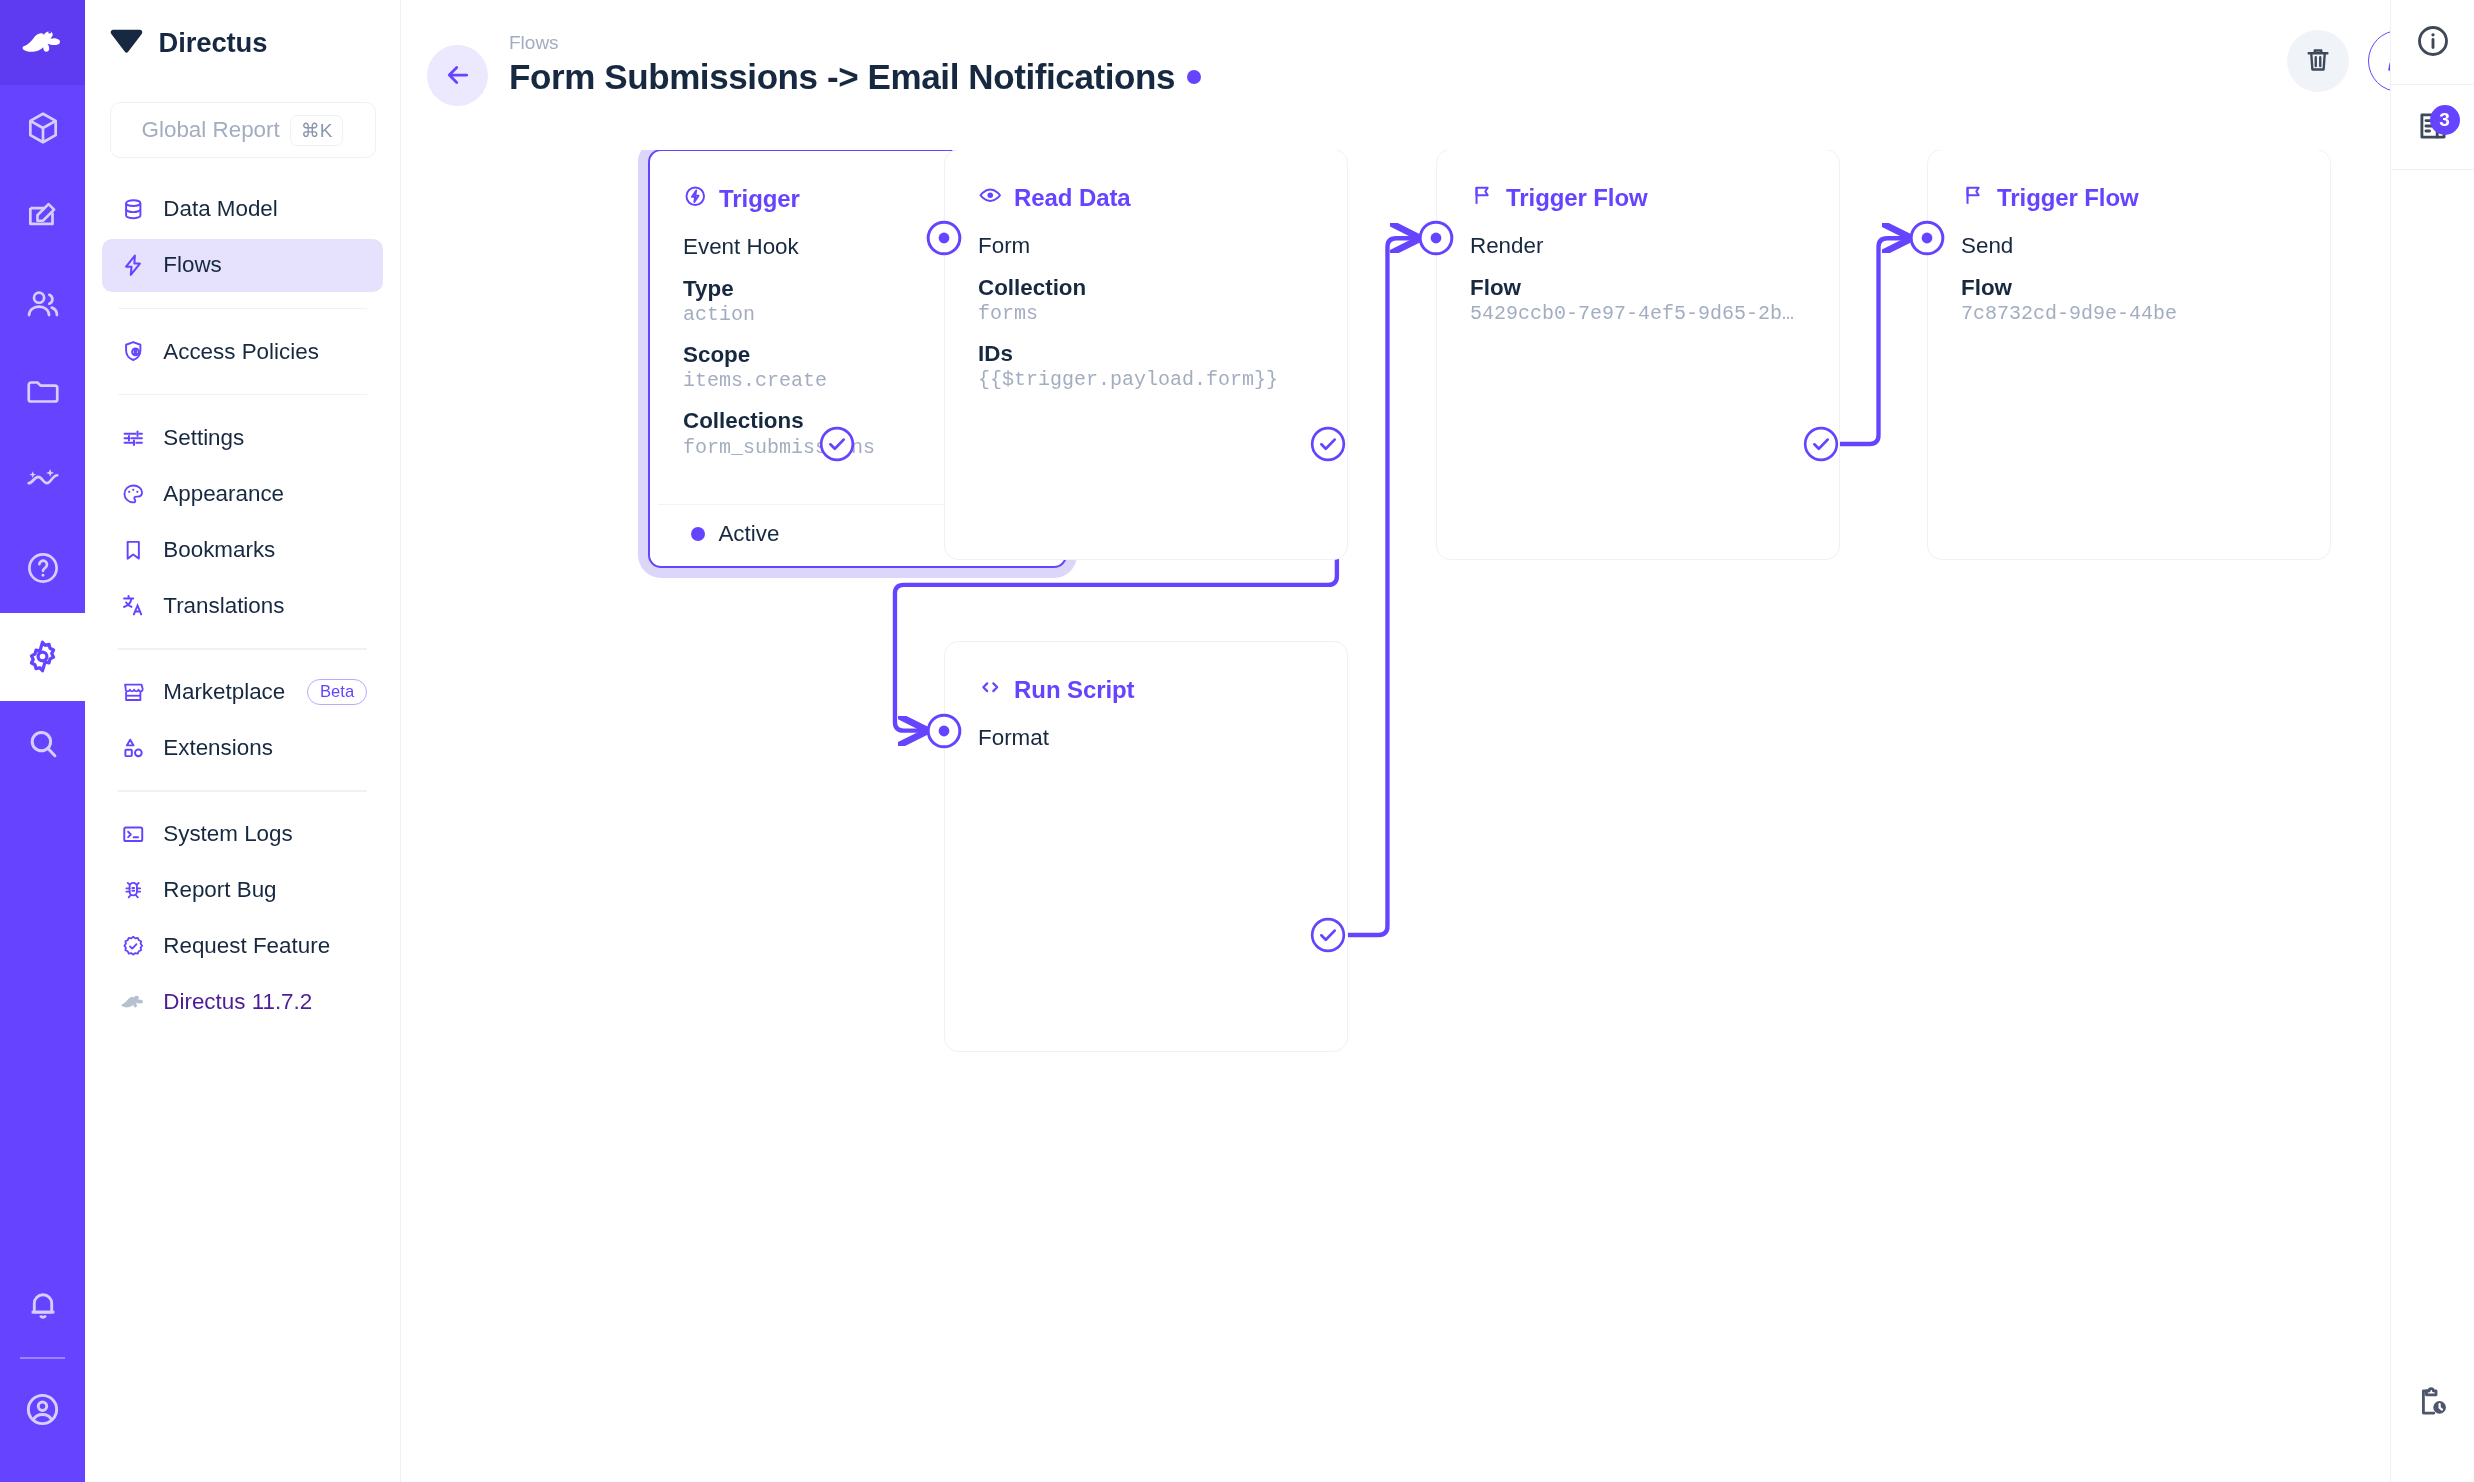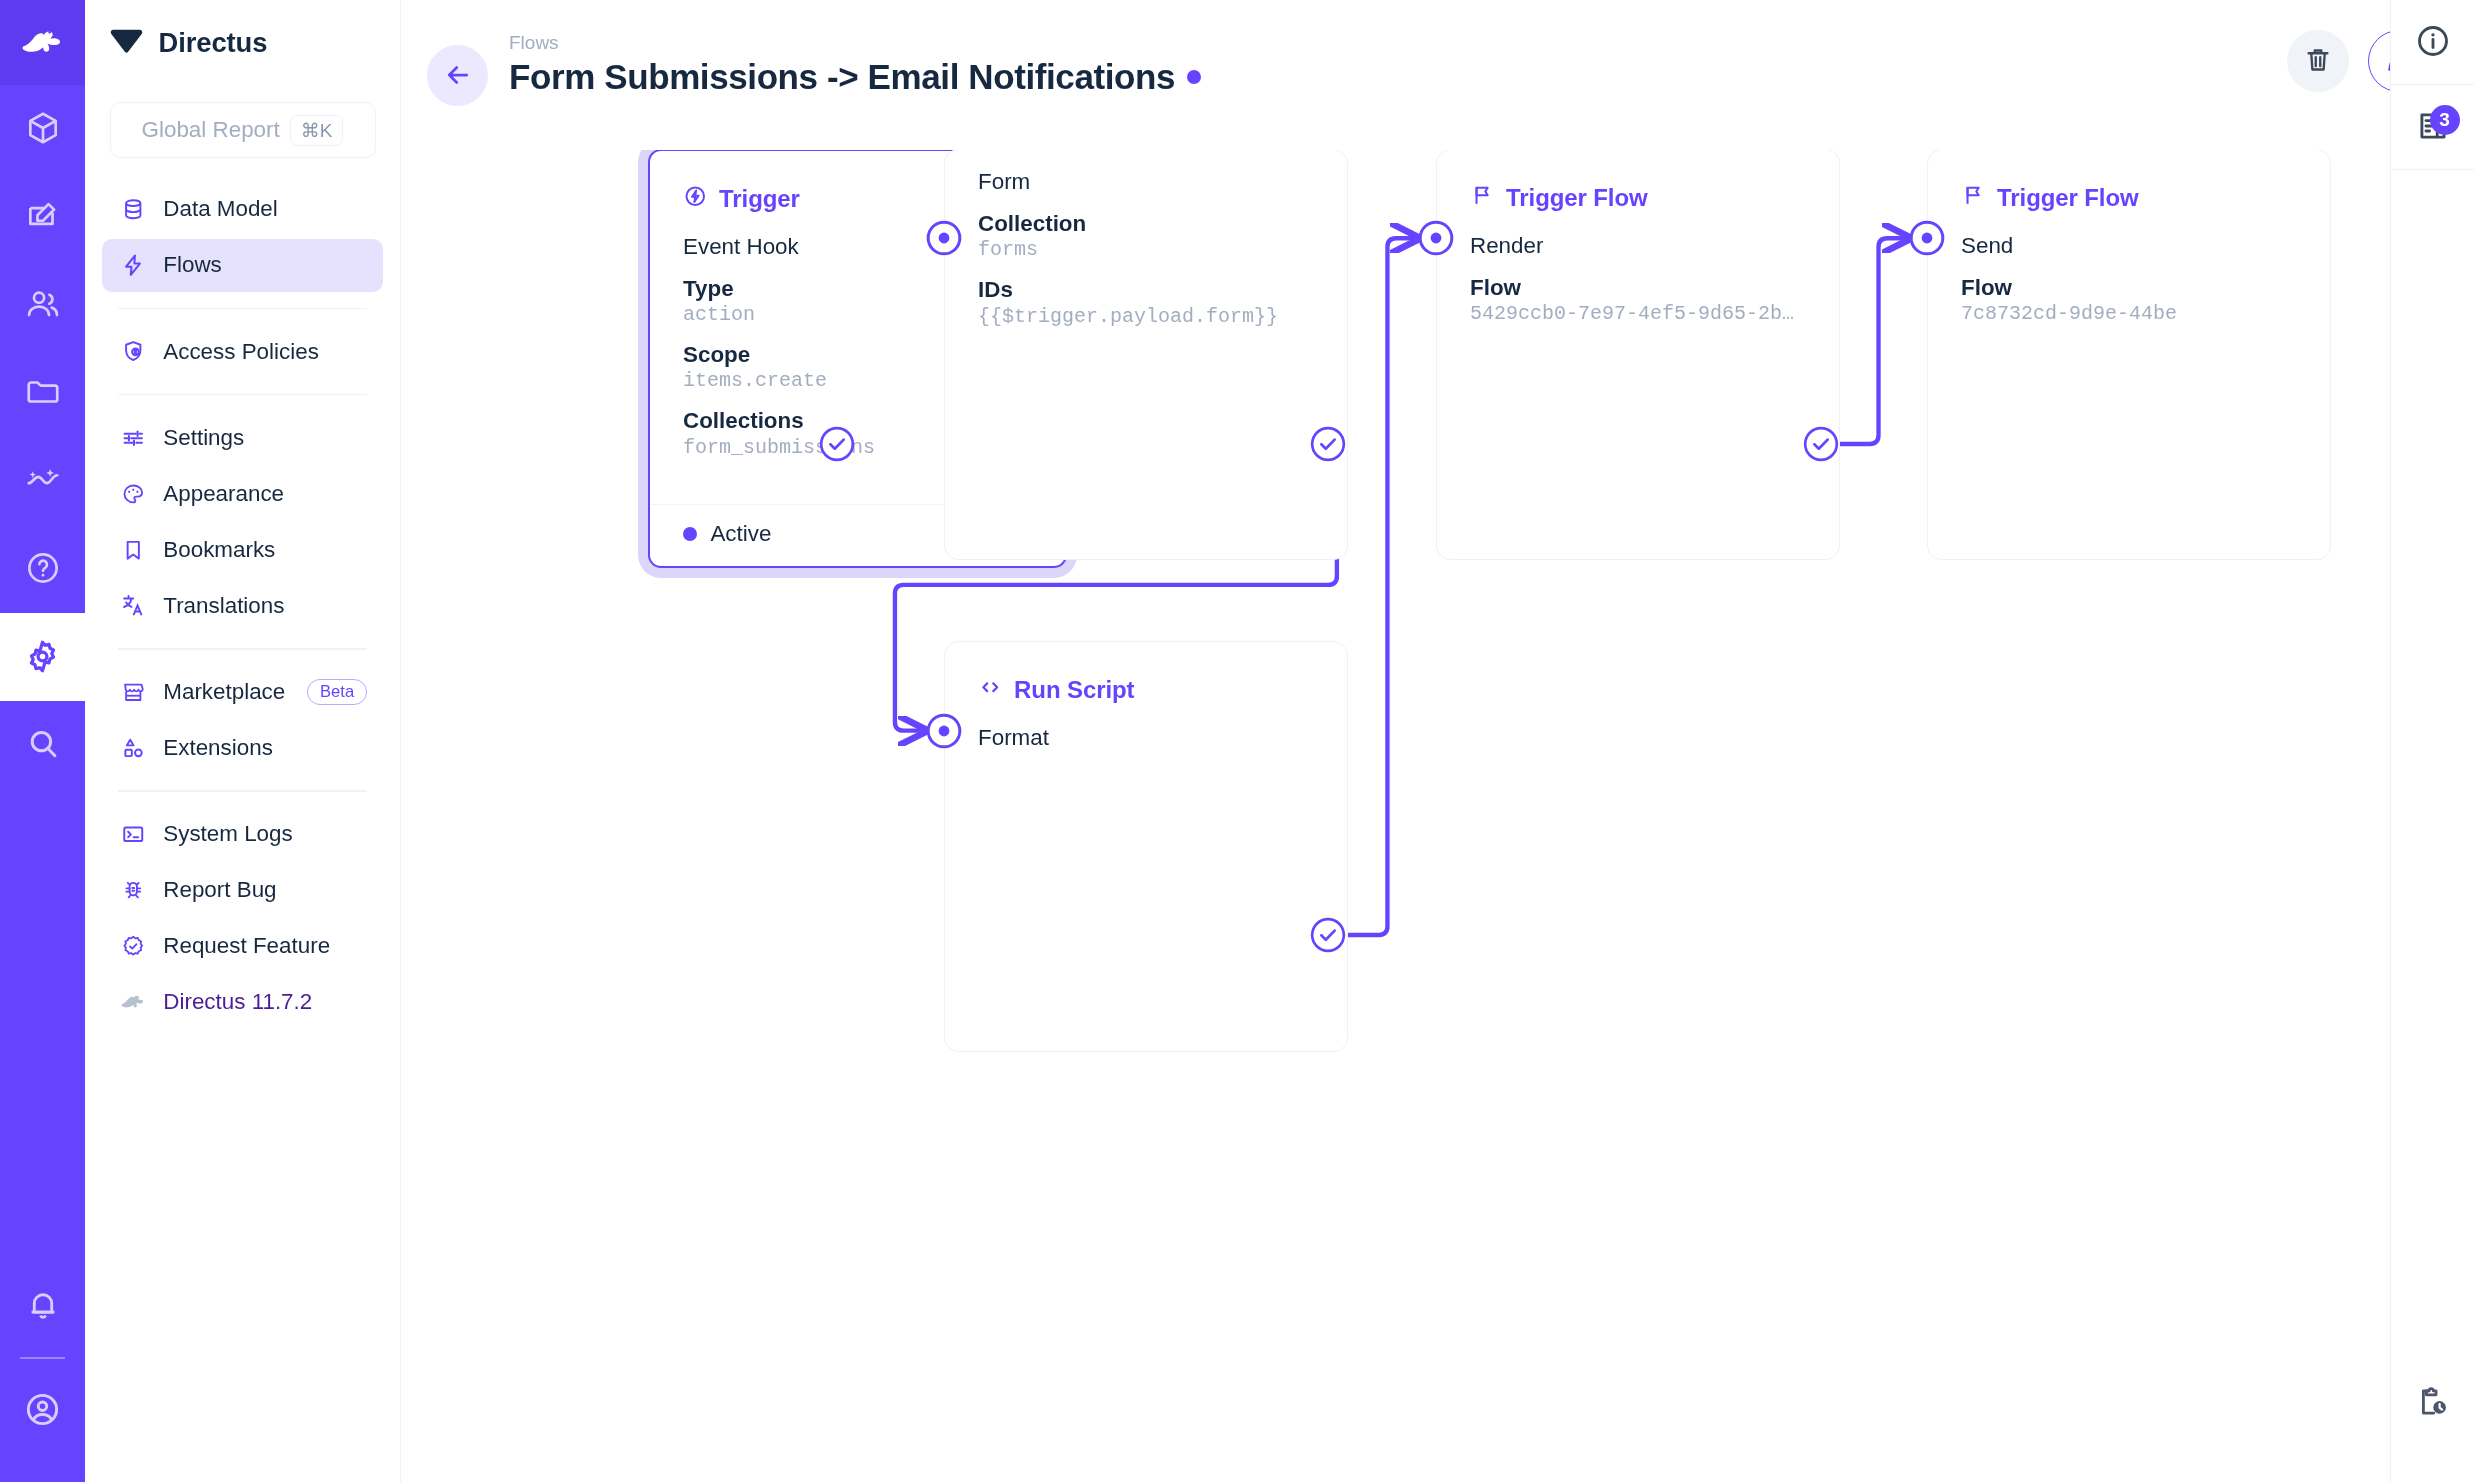--- a/index.html
+++ b/index.html
@@ -123,21 +123,21 @@
   .node-key {
     font-size: 22.4px; color: #172940; font-weight: 400; margin-bottom: 1.4px;
   }
   .node-key.b { font-weight: 700; margin-top: 16px; }
   .node-val {
     font-family: Liberation Mono, monospace;
     font-size: 20px; color: #a3adc0; margin-bottom: 2.9px;
     white-space: nowrap; overflow: hidden; text-overflow: ellipsis;
   }
   .node-footer {
-    position: absolute; left: 0; right: 0; bottom: 0;
+    position: absolute; left: 8px; right: 0; bottom: 0;
     border-top: 1.4px solid #f0f4f9;
     padding: 16px 33px 19px 33px;
     display: flex; align-items: center; gap: 13px;
   }
   .status-dot { width: 14.4px; height: 14.4px; border-radius: 50%; background: #6644ff; }
   .status-label { font-size: 22.4px; color: #172940; }
 
   .port { position: absolute; z-index: 5; }
 
   
@@ -468,20 +468,29 @@
     </div>
 
     <div class="port" style="left:417px; top:425px;">
       <svg width="38" height="38" viewBox="0 0 24 24" fill="#ffffff" stroke="#6644ff" stroke-width="1.7" stroke-linecap="round" stroke-linejoin="round">
         <circle cx="12" cy="12" r="10"></circle>
           <path d="M7.8 12.2l2.8 2.8 5.6-5.8" fill="none"></path>
       </svg>
     </div>
 
     <div class="node" style="left:543px; top:149px;">
+      <div class="node-title">
+        <span>
+          <svg width="24.5" height="24.5" viewBox="0 0 24 24" fill="none" stroke="#6644ff" stroke-width="1.9">
+            <path d="M2.5 12S6 6.4 12 6.4 21.5 12 21.5 12 18 17.6 12 17.6 2.5 12 2.5 12z"></path>
+            <circle cx="12" cy="12" r="2.7" fill="#6644ff" stroke="none"></circle>
+          </svg>
+        </span>
+        <span>Read Data</span>
+      </div>
       <div class="node-body">
         <div class="node-key">Form</div>
         <div class="node-key b">Collection</div>
         <div class="node-val">forms</div>
         <div class="node-key b">IDs</div>
         <div class="node-val">{{$trigger.payload.form}}</div>
       </div>
     </div>
     <div class="port" style="left:524px; top:219px;">
       <svg width="38" height="38" viewBox="0 0 24 24" fill="#ffffff" stroke="#6644ff" stroke-width="1.9">

